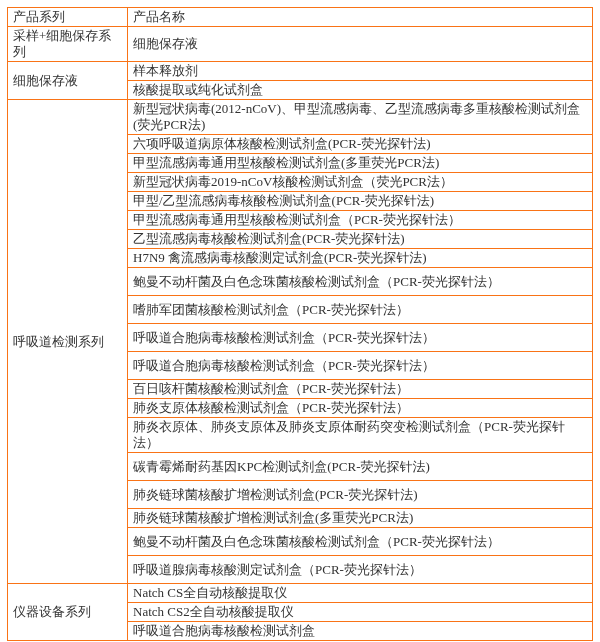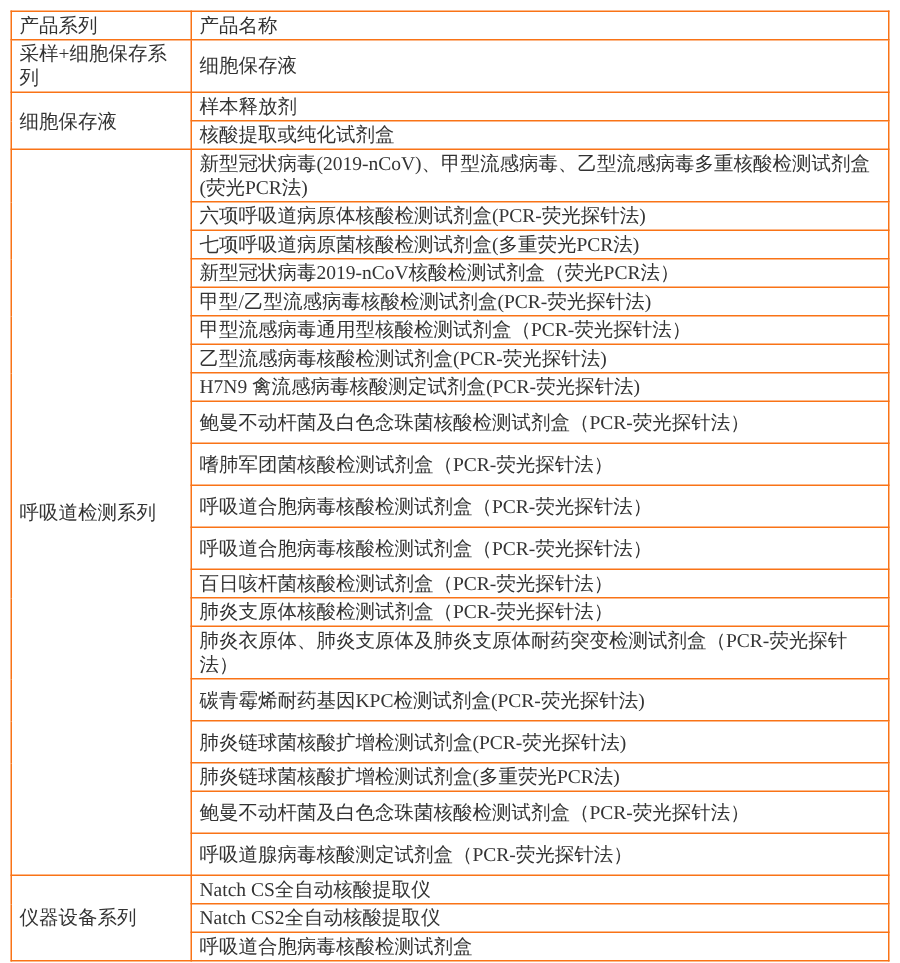--- a/index.html
+++ b/index.html
@@ -63,27 +63,27 @@
       <tr>
         <td rowspan="2">细胞保存液</td>
         <td>样本释放剂</td>
       </tr>
       <tr>
         <td>核酸提取或纯化试剂盒</td>
       </tr>
 
       <tr class="two">
         <td rowspan="20">呼吸道检测系列</td>
-        <td>新型冠状病毒(2019-nCoV)、甲型流感病毒、乙型流感病毒多重核酸检测试剂盒(荧光PCR法)</td>
+        <td>新型冠状病毒(2012-nCoV)、甲型流感病毒、乙型流感病毒多重核酸检测试剂盒(荧光PCR法)</td>
       </tr>
       <tr>
         <td>六项呼吸道病原体核酸检测试剂盒(PCR-荧光探针法)</td>
       </tr>
       <tr>
-        <td>七项呼吸道病原菌核酸检测试剂盒(多重荧光PCR法)</td>
+        <td>甲型流感病毒通用型核酸检测试剂盒(多重荧光PCR法)</td>
       </tr>
       <tr>
         <td>新型冠状病毒2019-nCoV核酸检测试剂盒（荧光PCR法）</td>
       </tr>
       <tr>
         <td>甲型/乙型流感病毒核酸检测试剂盒(PCR-荧光探针法)</td>
       </tr>
       <tr>
         <td>甲型流感病毒通用型核酸检测试剂盒（PCR-荧光探针法）</td>
       </tr>

